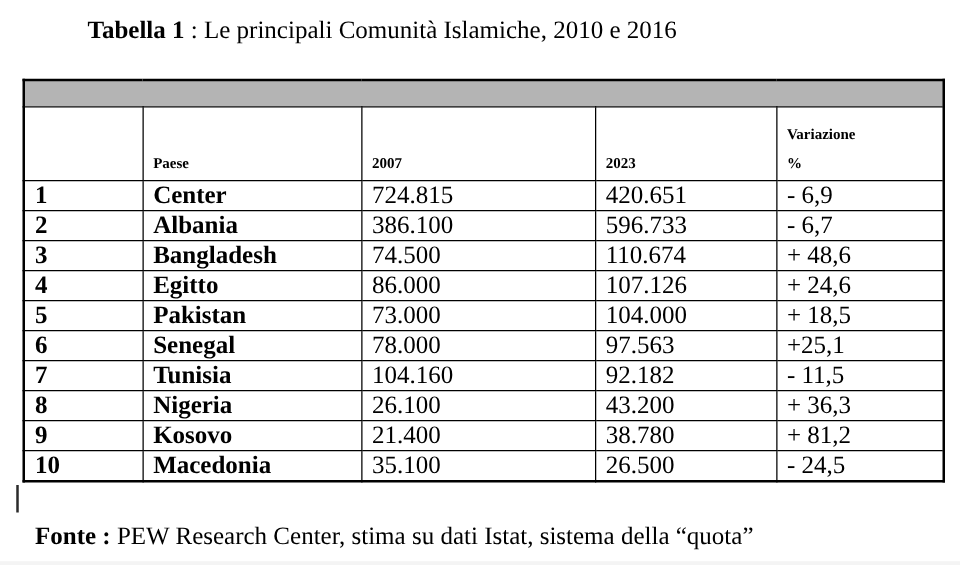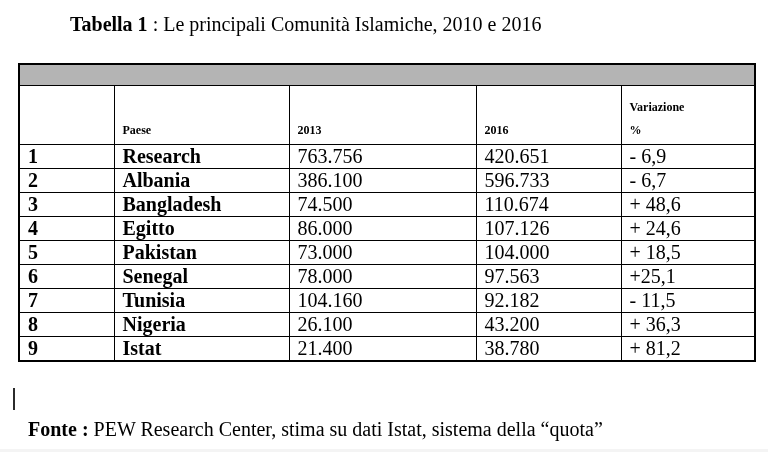--- a/index.html
+++ b/index.html
@@ -106,31 +106,31 @@
         <col class="c3">
         <col class="c4">
     </colgroup>
     <tbody>
       <tr class="banner-row">
         <td colspan="5" style="background: rgb(180, 180, 180);"></td>
       </tr>
       <tr class="header-row">
         <th></th>
         <th>Paese</th>
-        <th>2013</th>
-        <th>2016</th>
+        <th>2007</th>
+        <th>2023</th>
         <th>Variazione
 %</th>
       </tr>
     </tbody>
     <tbody>
     <tr class="data-row">
       <td class="bold">1</td>
-      <td class="bold">Research</td>
-      <td>763.756</td>
+      <td class="bold">Center</td>
+      <td>724.815</td>
       <td>420.651</td>
       <td>- 6,9</td>
     </tr>
 
     <tr class="data-row">
       <td class="bold">2</td>
       <td class="bold">Albania</td>
       <td>386.100</td>
       <td>596.733</td>
       <td>- 6,7</td>
@@ -179,26 +179,33 @@
     <tr class="data-row">
       <td class="bold">8</td>
       <td class="bold">Nigeria</td>
       <td>26.100</td>
       <td>43.200</td>
       <td>+ 36,3</td>
     </tr>
 
     <tr class="data-row">
       <td class="bold">9</td>
-      <td class="bold">Istat</td>
+      <td class="bold">Kosovo</td>
       <td>21.400</td>
       <td>38.780</td>
       <td>+ 81,2</td>
     </tr>
 
+    <tr class="data-row">
+      <td class="bold">10</td>
+      <td class="bold">Macedonia</td>
+      <td>35.100</td>
+      <td>26.500</td>
+      <td>- 24,5</td>
+    </tr>
   </tbody>
   </table>
 
   <div class="text-cursor"></div>
 
   <div class="source-note">
     <span class="t-bold">Fonte :</span><span> PEW Research Center, stima su dati Istat, sistema della “quota”</span>
   </div>
 
   <div class="page-edge-line"></div>

